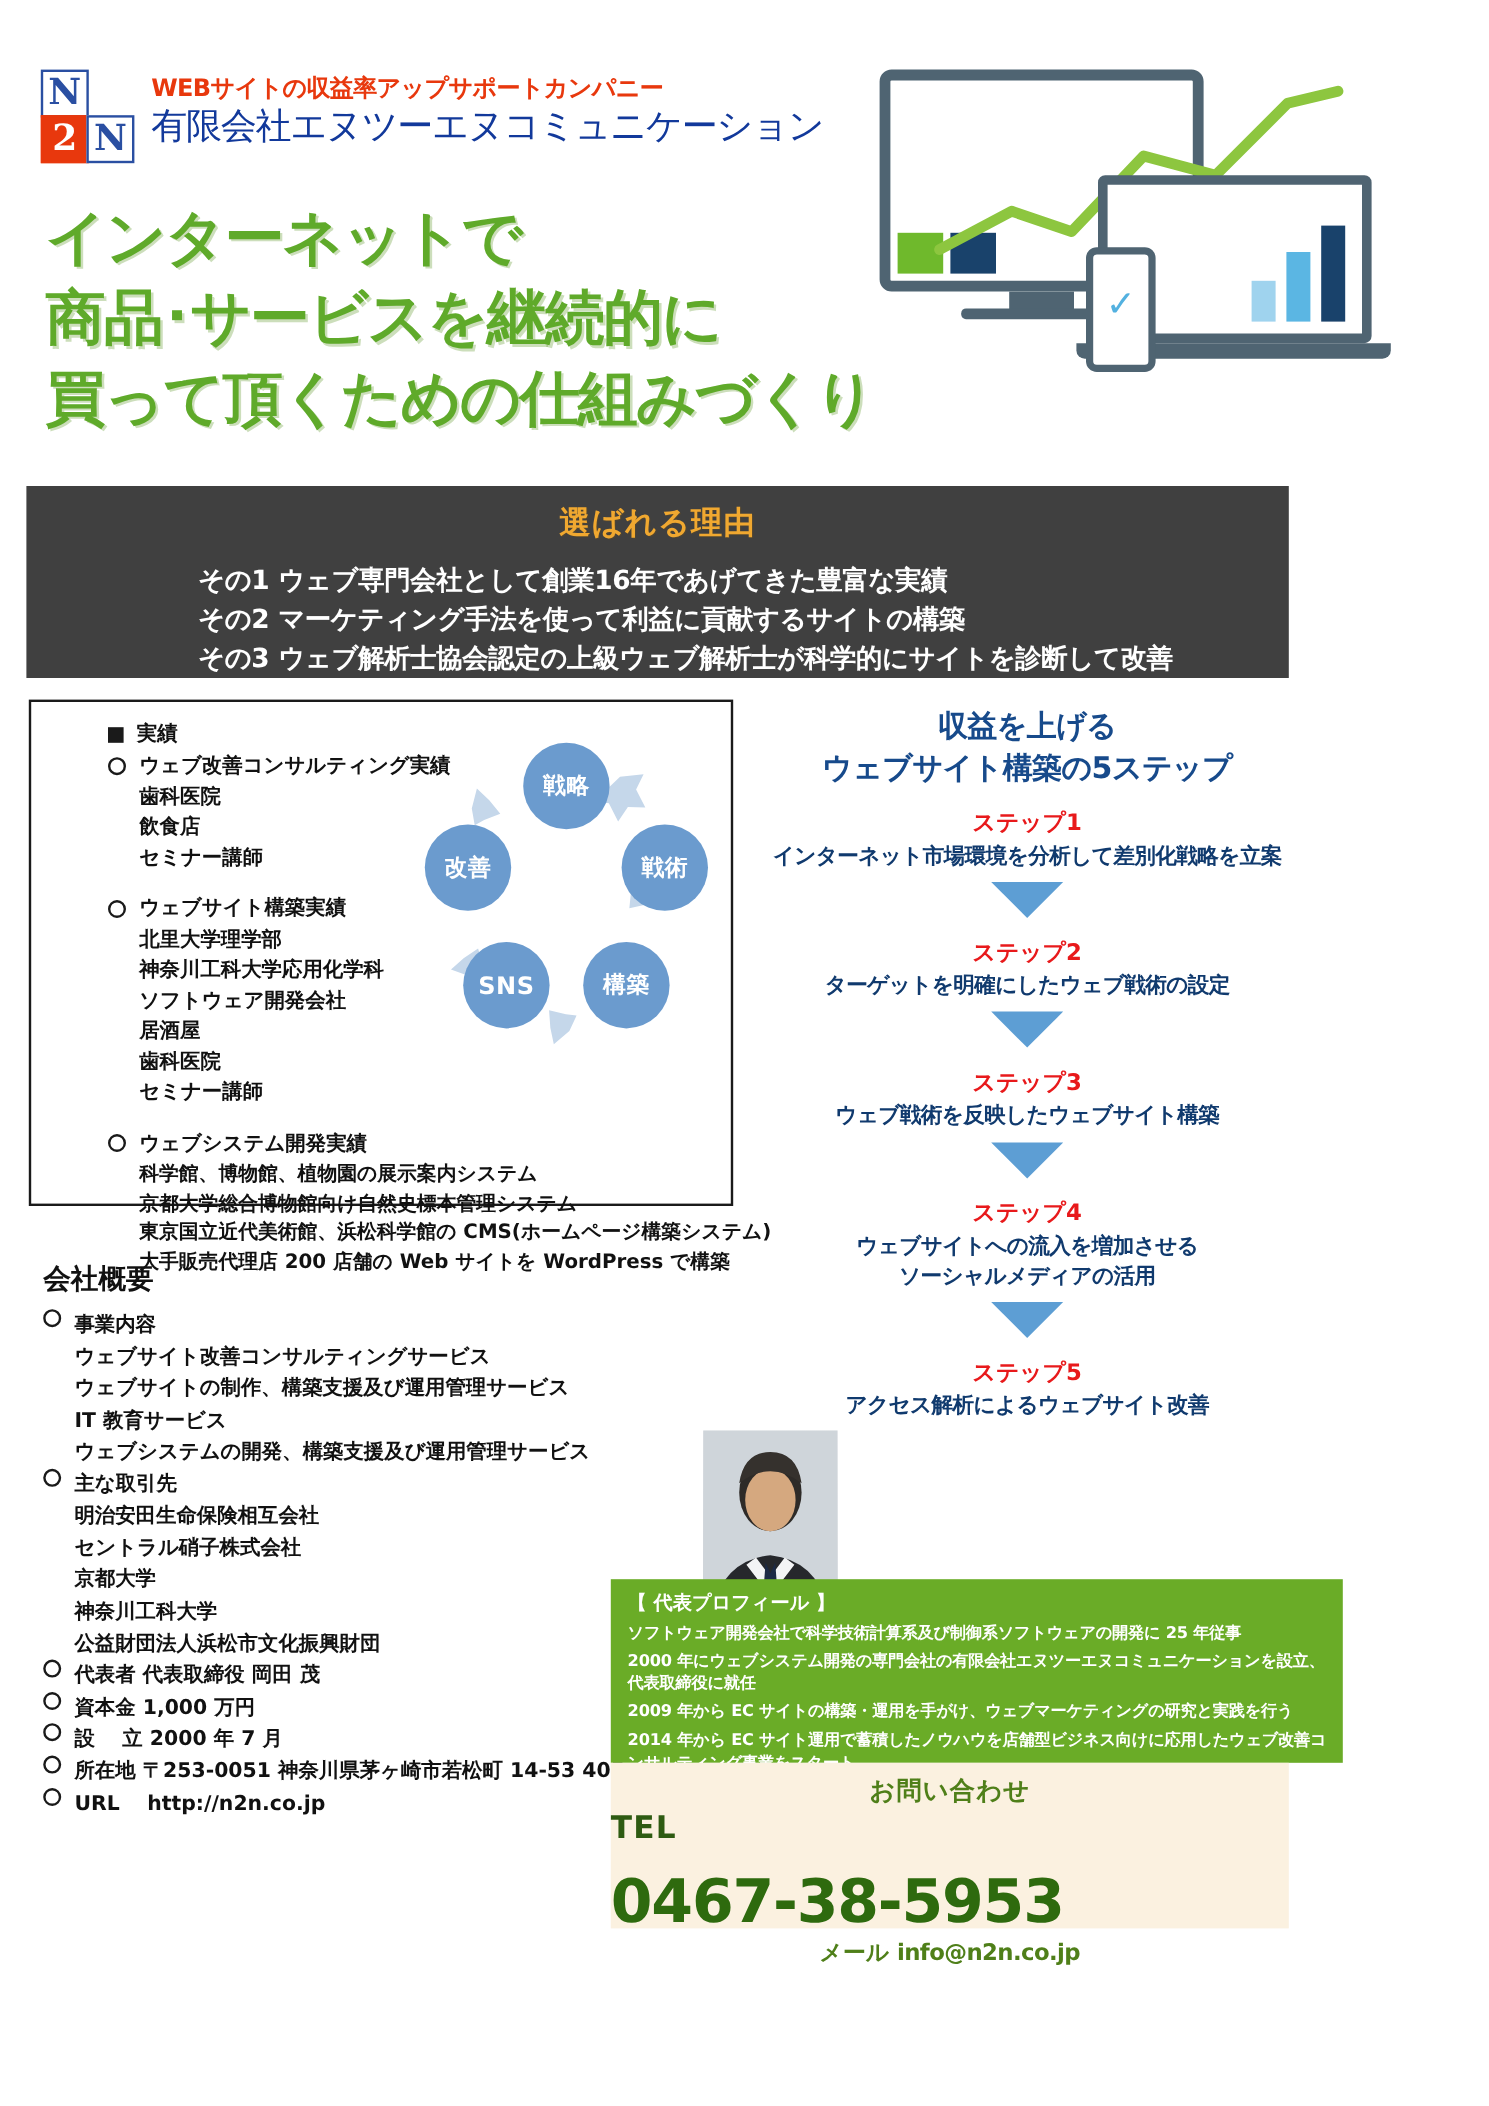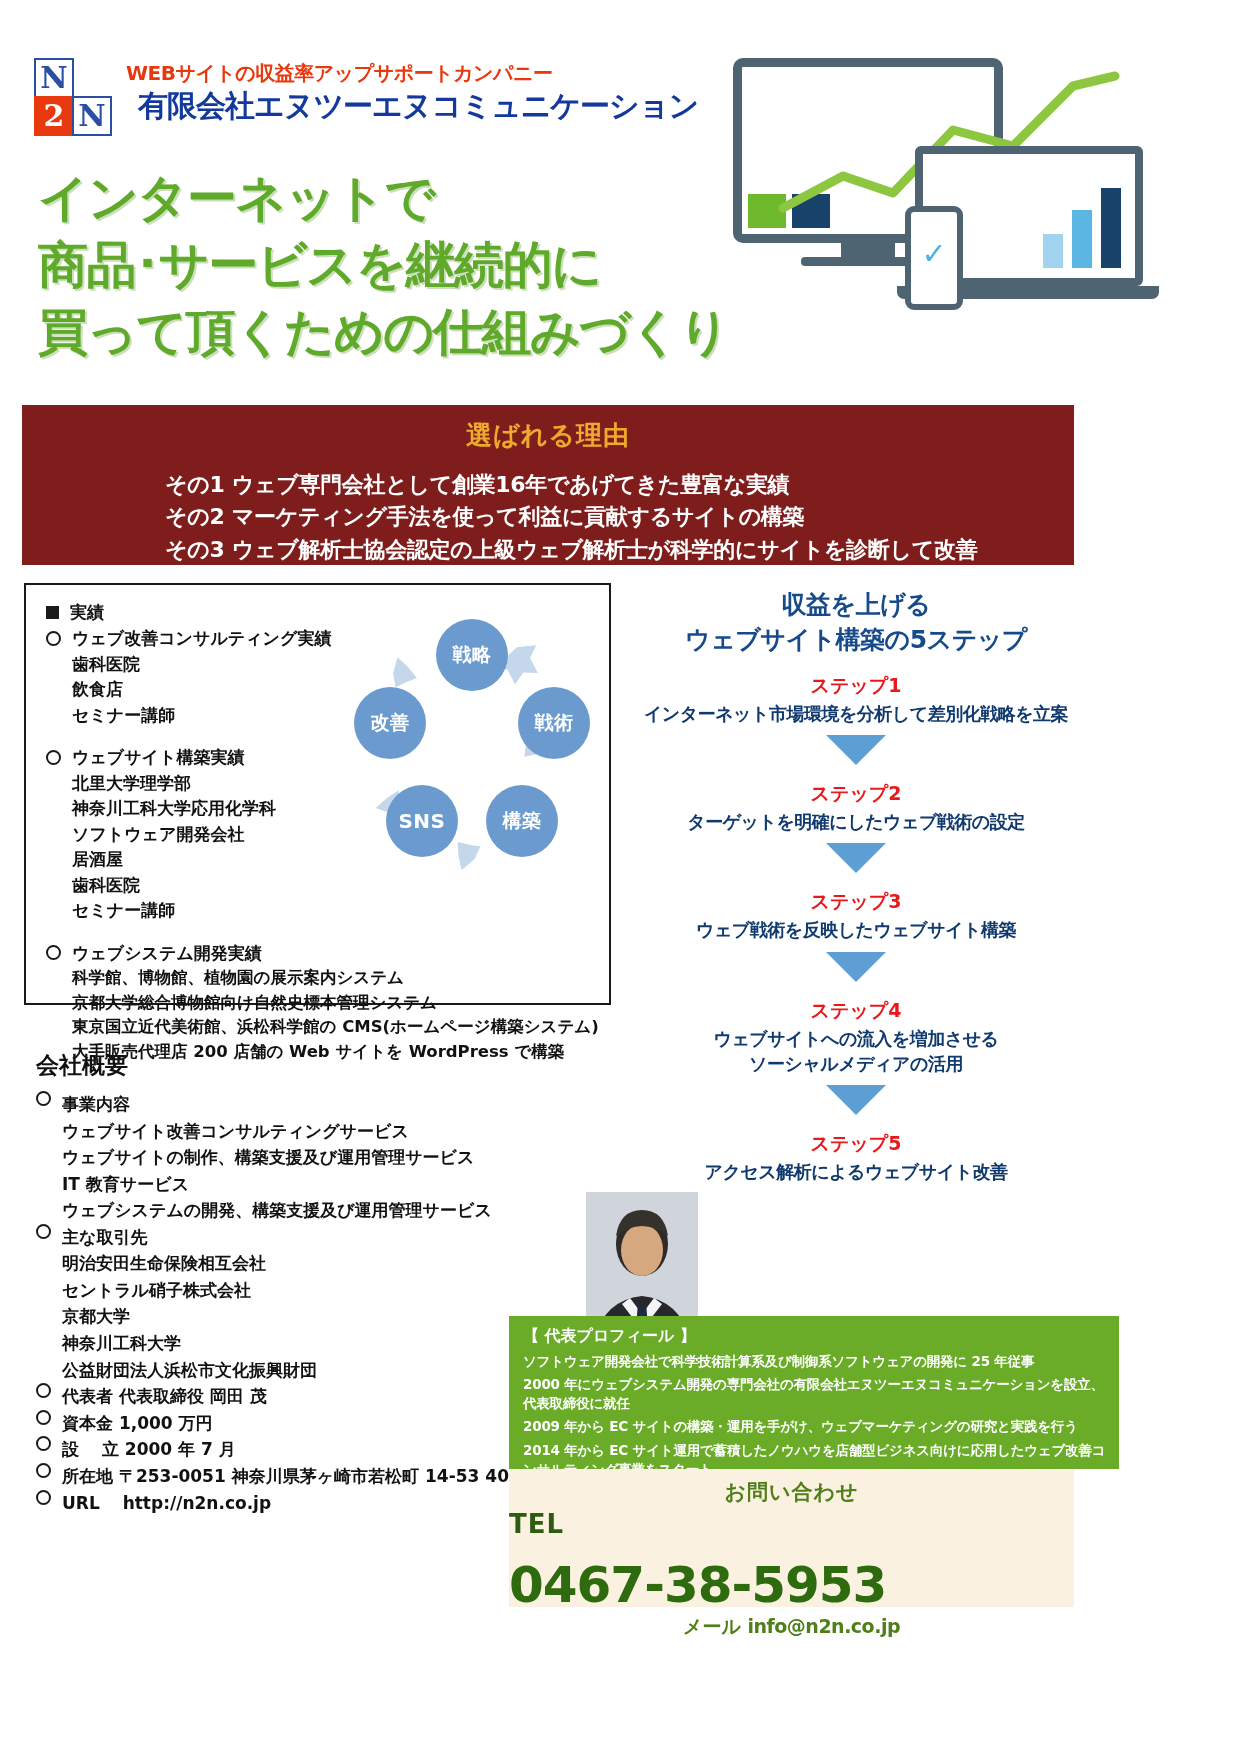--- a/index.html
+++ b/index.html
@@ -29,22 +29,22 @@
   }
   .logo-cell.n1 { left: 0; top: 0; }
   .logo-cell.two { left: 0; top: 38px; background: #e8380d; color: #ffffff; border-color: #e8380d; }
   .logo-cell.n2 { left: 38px; top: 38px; }
   .header-text { margin-left: 14px; padding-top: 4px; }
   .tagline {
     color: #e8380d; font-size: 20px; font-weight: 700; letter-spacing: -0.5px;
     white-space: nowrap; line-height: 1.15;
   }
   .company-name {
-    color: #12399b; font-size: 30px; font-weight: 700; letter-spacing: -1px;
-    white-space: nowrap; margin-top: 4px; line-height: 1.1; margin-left: 12px;
+    color: #12399b; font-size: 30px; font-weight: 400; letter-spacing: -1px;
+    white-space: nowrap; margin-top: 4px; line-height: 1.1;
   }
 
   
   .hero {
     position: absolute; left: 38px; top: 165px;
   }
   .hero-line {
     color: #5faa2a; font-size: 50px; font-weight: 700; letter-spacing: -1.5px;
     line-height: 1.34; white-space: nowrap;
     text-shadow: 2px 2px 0 rgba(110,160,60,0.35);
@@ -81,39 +81,39 @@
     background: #ffffff; border: 6px solid #4f6472; border-radius: 9px;
   }
   .phone-check {
     position: absolute; left: 50%; top: 46%; transform: translate(-50%,-50%);
     color: #53b1e0; font-size: 30px; font-weight: 700; line-height: 1;
   }
 
   
   .reasons {
     position: absolute; left: 22px; top: 405px; width: 1052px; height: 160px;
-    background: #7f1d1d;
+    background: #404040;
   }
   .reasons-title {
     text-align: center; color: #f0a830; font-size: 26px; font-weight: 700;
     padding-top: 13px; letter-spacing: 1px;
     text-shadow: 1px 1px 0 rgba(120,80,10,0.25);
   }
   .reasons-list { margin-top: 16px; padding-left: 143px; }
   .reason-row {
     color: #ffffff; font-size: 22px; font-weight: 700; line-height: 1.47;
     letter-spacing: -0.3px; white-space: nowrap;
   }
 
   
   .achieve-box {
     position: absolute; left: 24px; top: 583px; width: 587px; height: 422px;
     border: 2px solid #1a1a1a; background: #ffffff;
   }
-  .ach-inner { padding: 14px 0 0 20px; position: relative; z-index: 2; }
+  .ach-inner { padding: 14px 0 0 20px; position: relative; z-index: 2; margin-left: 44px; }
   .ach-head {
     font-size: 17px; font-weight: 700; color: #111; line-height: 1.55;
     display: flex; align-items: center; gap: 11px; white-space: nowrap;
   }
   .sq-marker { display: inline-block; width: 13px; height: 13px; background: #1a1a1a; flex: none; }
   .ci-marker {
     display: inline-block; width: 15px; height: 15px; border: 2px solid #1a1a1a;
     border-radius: 50%; flex: none;
   }
   .ach-item {

